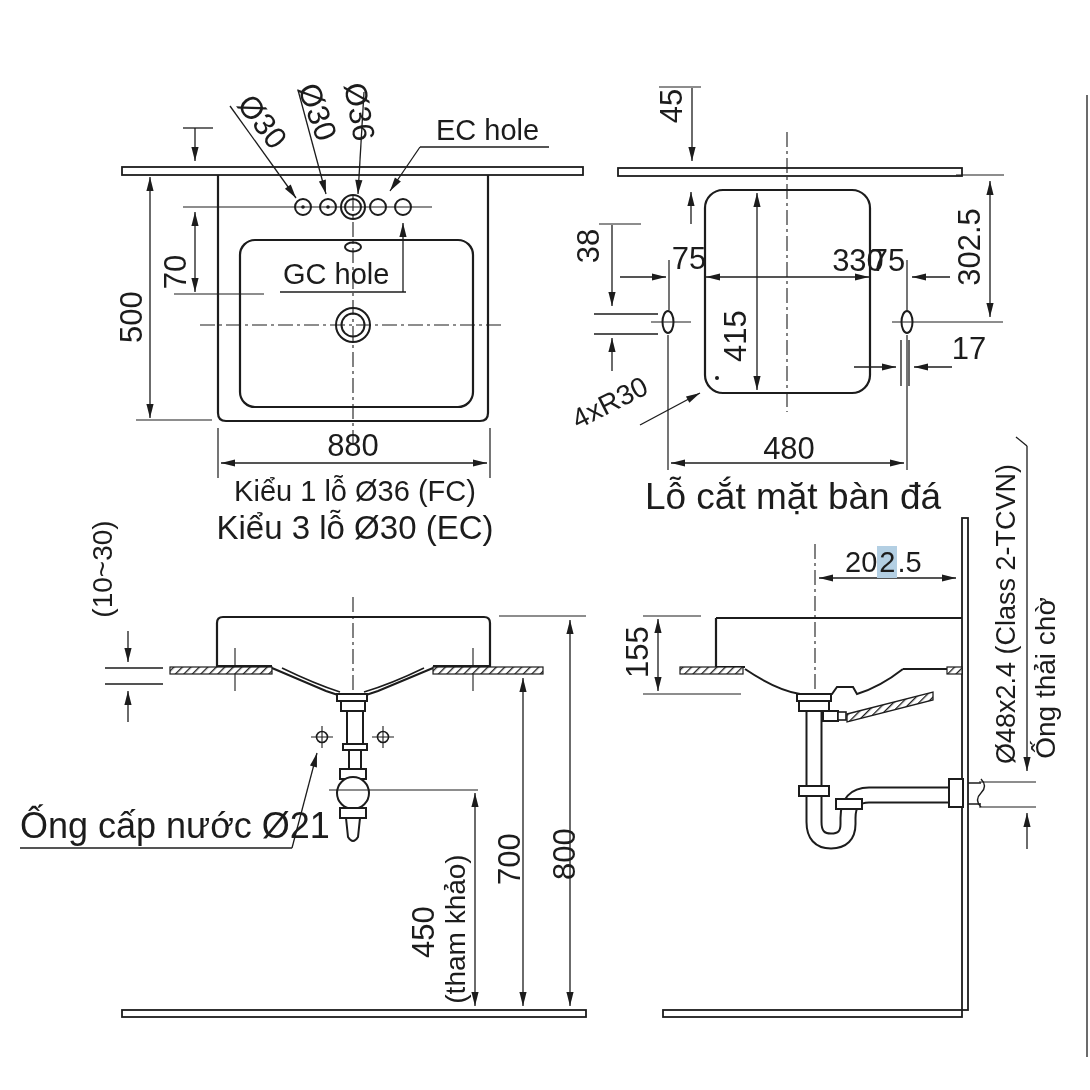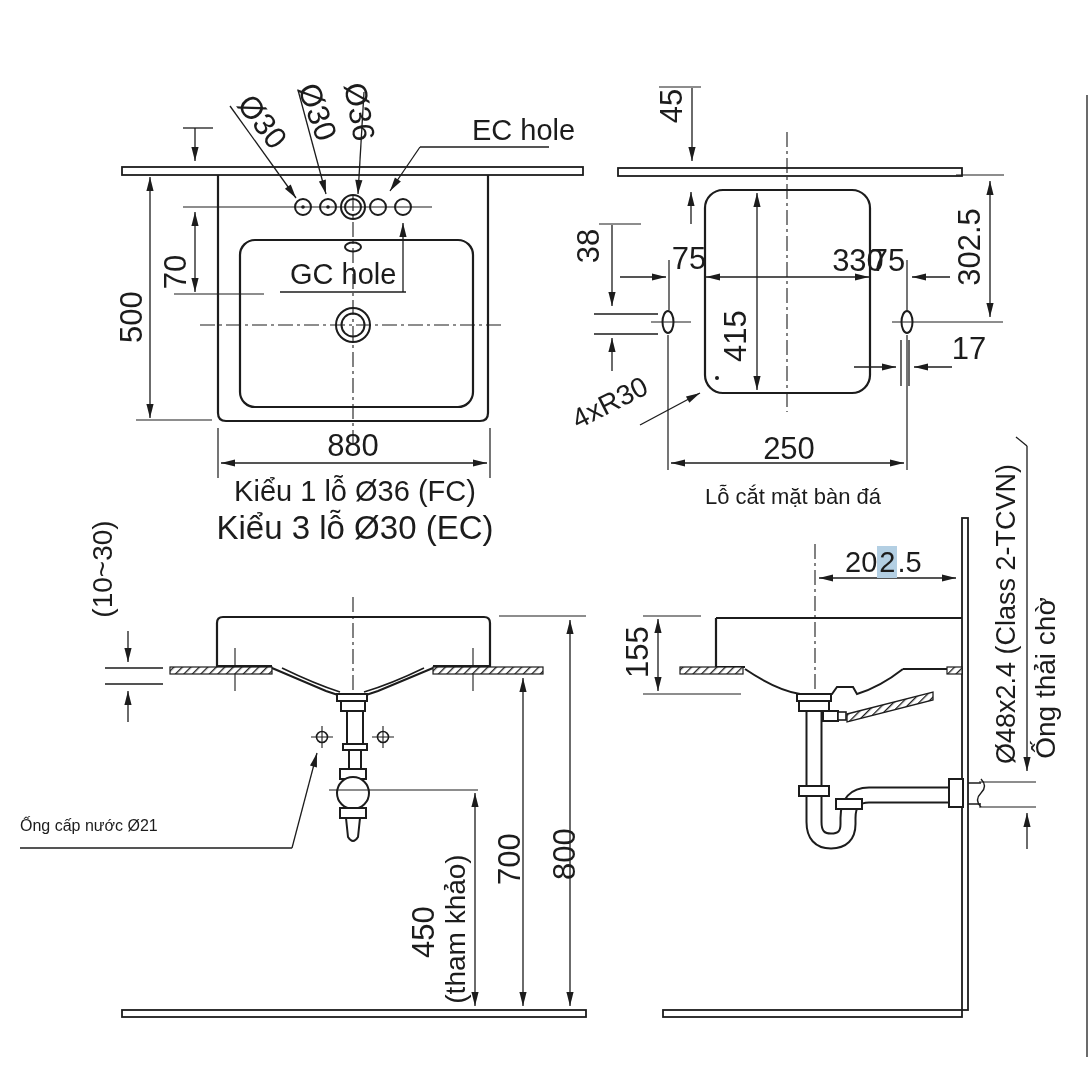--- a/index.html
+++ b/index.html
@@ -1,21 +1,21 @@
 <!DOCTYPE html>
 <html><head>
 <meta charset="utf-8">
 <style>
   html,body{margin:0;padding:0;background:#fff;}
   #stage{position:relative;width:1090px;height:1090px;background:#ffffff;overflow:hidden;
          font-family:"Liberation Sans", sans-serif;color:#1c1c1c;}
   #stage svg{position:absolute;left:0;top:0;}
   .lbl{position:absolute;white-space:nowrap;color:#1c1c1c;line-height:32px;height:32px;}
   .dim{font-size:31px;}
-  .txt{font-size:16px;}
+  .txt{font-size:36px;}
   .ctr{text-align:center;}
   .rot{transform:rotate(-90deg);transform-origin:center center;}
   .hl{background:#b3cfe3;padding:0 2px;}
 </style>
 </head>
 <body>
 
 <div id="stage">
 
 <svg width="1090" height="1090" viewBox="0 0 1090 1090">
@@ -210,39 +210,39 @@
     <path stroke-width="1.2" d="M979,782 H1036 M979,807 H1036"></path>
     <path stroke-width="1.3" d="M1027,849 V813" marker-end="url(#ar)"></path>
   </g>
 
   <path d="M1087,95 V1057" stroke="#3a3a3a" stroke-width="1.5" fill="none"></path>
 </svg>
 
 <div class="lbl dim ctr" style="left:217px;top:106px;width:90px;transform:rotate(52deg);">Ø30</div>
 <div class="lbl dim ctr" style="left:272px;top:96px;width:90px;transform:rotate(70deg);">Ø30</div>
 <div class="lbl dim ctr" style="left:314px;top:96px;width:90px;transform:rotate(80deg);">Ø36</div>
-<div class="lbl txt" style="left:436px;top:114px;font-size:29px;margin-left:36px;">EC hole</div>
-<div class="lbl txt" style="left:290px;top:258px;font-size:29px;">GC hole</div>
+<div class="lbl txt" style="left:436px;top:114px;font-size:29px;">EC hole</div>
+<div class="lbl txt" style="left:283px;top:258px;font-size:29px;">GC hole</div>
 <div class="lbl dim ctr rot" style="left:141px;top:256px;width:70px;">70</div>
 <div class="lbl dim ctr rot" style="left:87px;top:301px;width:90px;">500</div>
 <div class="lbl dim ctr" style="left:313px;top:430px;width:80px;">880</div>
 <div class="lbl txt ctr" style="left:200px;top:475px;width:310px;font-size:29px;">Kiểu 1 lỗ Ø36 (FC)</div>
 <div class="lbl txt ctr" style="left:200px;top:512px;width:310px;font-size:33px;">Kiểu 3 lỗ Ø30 (EC)</div>
 
 <div class="lbl dim ctr rot" style="left:637px;top:90px;width:70px;">45</div>
 <div class="lbl dim ctr rot" style="left:554px;top:230px;width:70px;">38</div>
 <div class="lbl dim ctr" style="left:667px;top:243px;width:44px;">75</div>
 <div class="lbl dim ctr" style="left:825px;top:245px;width:66px;">330</div>
 <div class="lbl dim ctr" style="left:866px;top:245px;width:44px;">75</div>
 <div class="lbl dim ctr rot" style="left:696px;top:320px;width:80px;">415</div>
 <div class="lbl dim ctr rot" style="left:920px;top:231px;width:100px;">302.5</div>
 <div class="lbl dim ctr" style="left:947px;top:333px;width:44px;">17</div>
 <div class="lbl dim ctr" style="left:560px;top:387px;width:100px;font-size:28px;transform:rotate(-27deg);">4xR30</div>
-<div class="lbl dim ctr" style="left:756px;top:433px;width:66px;">250</div>
-<div class="lbl txt ctr" style="left:643px;top:481px;width:300px;font-size:22px;">Lỗ cắt mặt bàn đá</div>
+<div class="lbl dim ctr" style="left:756px;top:433px;width:66px;">480</div>
+<div class="lbl txt ctr" style="left:643px;top:481px;width:300px;font-size:37px;">Lỗ cắt mặt bàn đá</div>
 
 <div class="lbl dim ctr rot" style="left:38px;top:553px;width:130px;font-size:28px;">(10~30)</div>
 <div class="lbl txt" style="left:20px;top:810px;">Ống cấp nước Ø21</div>
 <div class="lbl dim ctr rot" style="left:389px;top:916px;width:70px;">450</div>
 <div class="lbl ctr rot" style="left:366px;top:913px;width:180px;font-size:28px;">(tham khảo)</div>
 <div class="lbl dim ctr rot" style="left:475px;top:843px;width:70px;">700</div>
 <div class="lbl dim ctr rot" style="left:530px;top:838px;width:70px;">800</div>
 
 <div class="lbl dim ctr rot" style="left:603px;top:636px;width:70px;">155</div>
 <div class="lbl dim" style="left:845px;top:546px;font-size:29px;"><span>20</span><span class="hl">2</span><span>.5</span></div>

